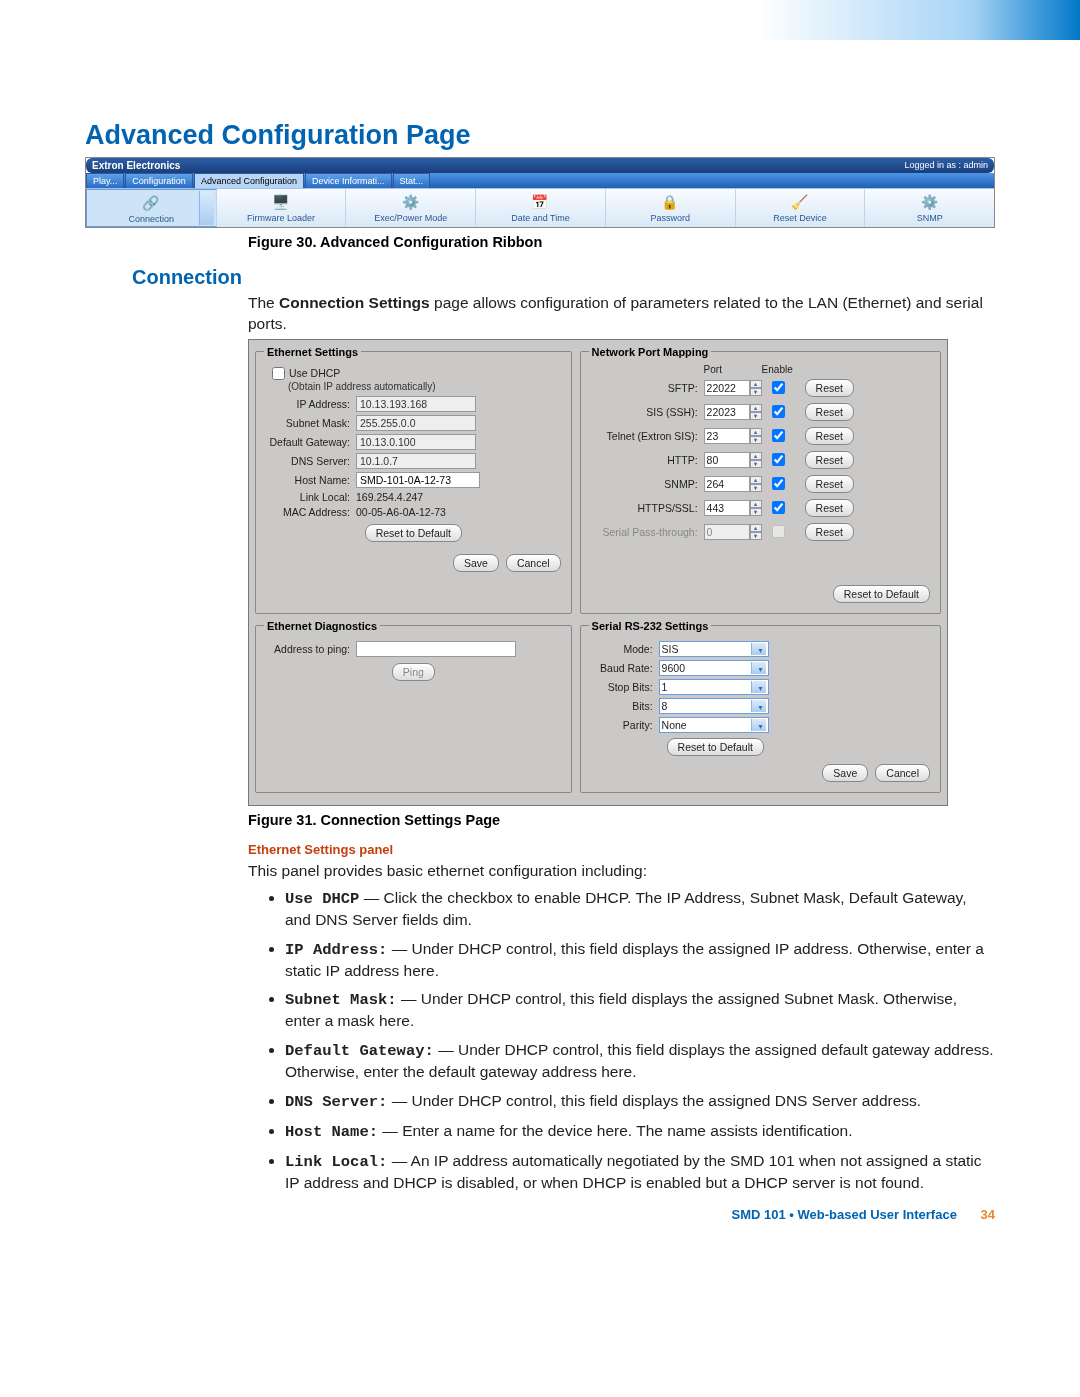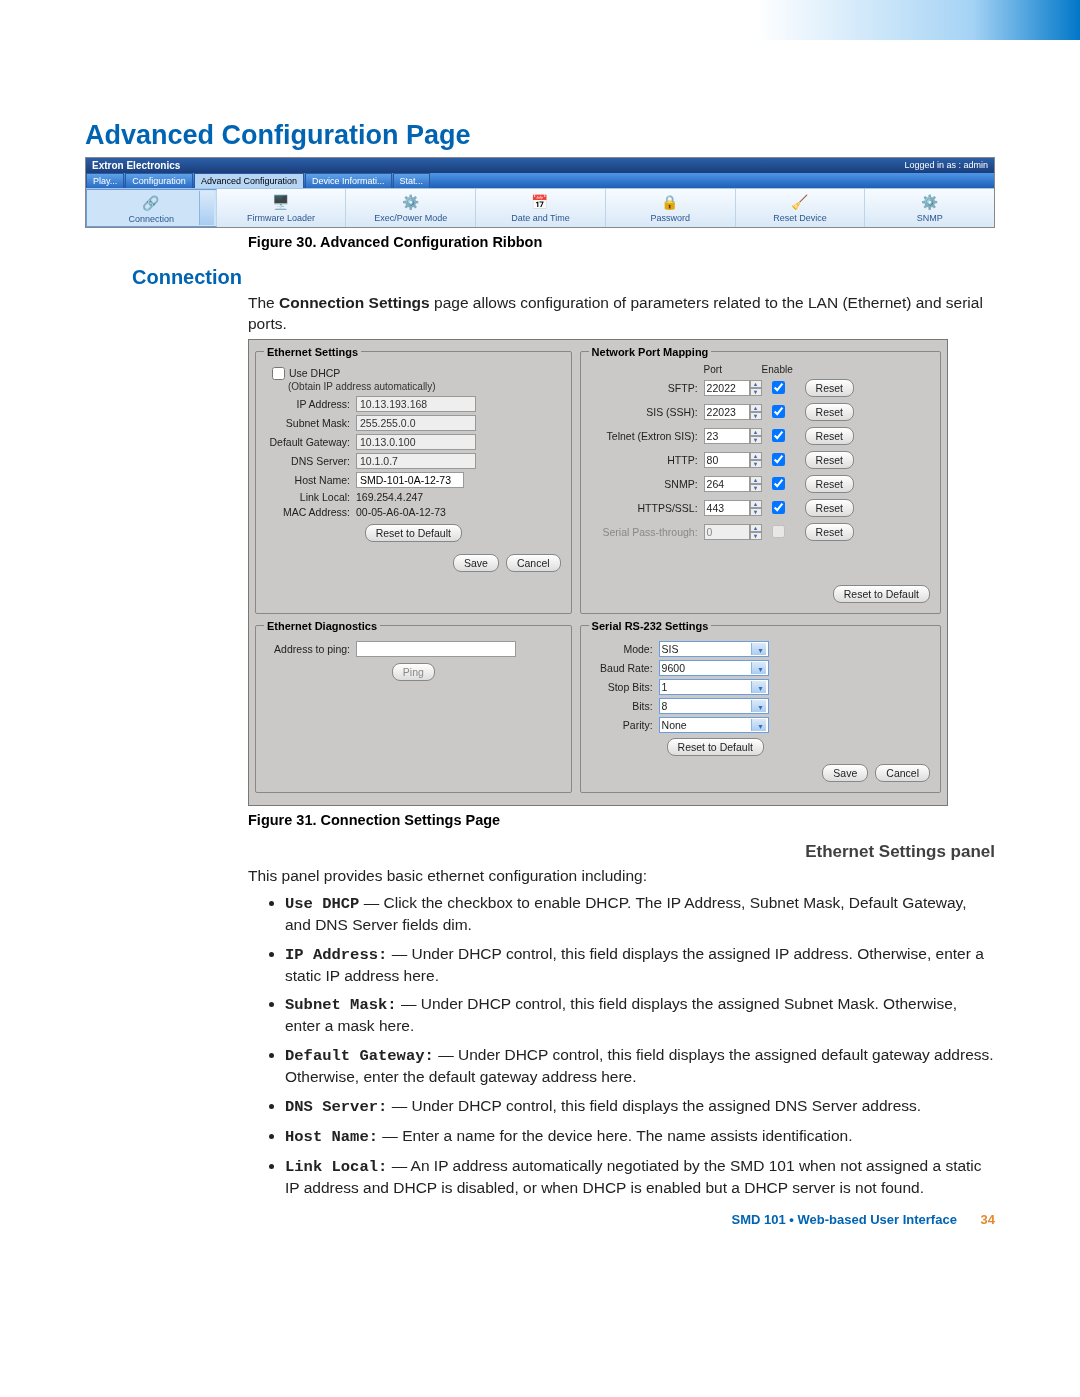--- a/index.html
+++ b/index.html
@@ -27,25 +27,24 @@
     font-weight: bold;
     margin-bottom: 6px;
   }
   h2.section {
     color: #0064b2;
     font-size: 20px;
     font-weight: bold;
     margin: 16px 0 4px 47px;
   }
   h3.subsection {
-    color: #404040;
-    font-size: 17px;
+    color: #c2410c;
+    font-size: 13px;
     font-weight: bold;
     margin: 14px 0 4px 163px;
-    text-align: right;
   }
   p.body { margin-left: 163px; margin-bottom: 2px; line-height: 1.35; font-size: 15.5px; }
   p.caption {
     font-weight: bold;
     font-size: 14.5px;
     text-align: left;
     margin: 6px 0 0 163px;
     color: #000;
   }
   ul.bullets { margin-left: 200px; margin-top: 6px; }
@@ -62,20 +61,21 @@
 
   
   .ribbon-wrap { margin: 4px 0 0 0; border: 1px solid #888; font-size: 10px; }
   .ribbon-titlebar {
     background: linear-gradient(#2b5fa8, #1a3e7a);
     color: #fff;
     font-weight: bold;
     padding: 2px 6px;
     font-size: 10px;
     position: relative;
+    border-radius: 6px;
   }
   .ribbon-titlebar .login { position:absolute; right:6px; font-weight:normal; font-size:9px;}
   .ribbon-tabs {
     background: linear-gradient(#4c96e8, #1f5fb6);
     display: flex;
     gap: 0;
     font-size: 9px;
   }
   .ribbon-tabs span {
     padding: 2px 6px;
@@ -124,21 +124,21 @@
   }
   .settings-wrap fieldset legend {
     font-weight: bold;
     font-size: 11px;
     padding: 0 3px;
     color: #000;
   }
   .form-line { display: flex; align-items: center; margin: 3px 0; font-size: 10.5px;}
   .form-line .lbl { flex: 0 0 92px; text-align: right; padding-right: 6px; }
   .form-line .val-disabled { background:#eee; border:1px solid #999; padding:1px 3px; width:120px; color:#333; font-size:10.5px;}
-  .form-line input.txt { background:#fff; border:1px solid #999; padding:1px 3px; width:108px; font-size:10.5px;}
+  .form-line input.txt { background:#fff; border:1px solid #999; padding:1px 3px; width:124px; font-size:10.5px;}
   .form-line .static { color:#222; }
   .cb { margin-right: 4px; }
   .sbtn {
     display:inline-block;
     border:1px solid #888;
     border-radius:8px;
     background:linear-gradient(#fff,#ddd);
     padding:2px 10px;
     font-size:10.5px;
     margin: 2px 2px;

